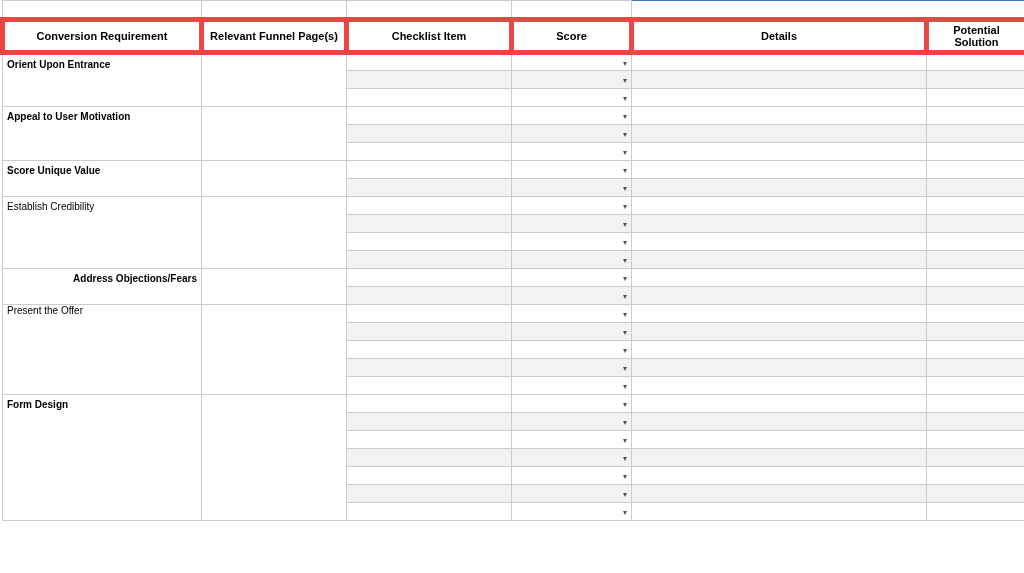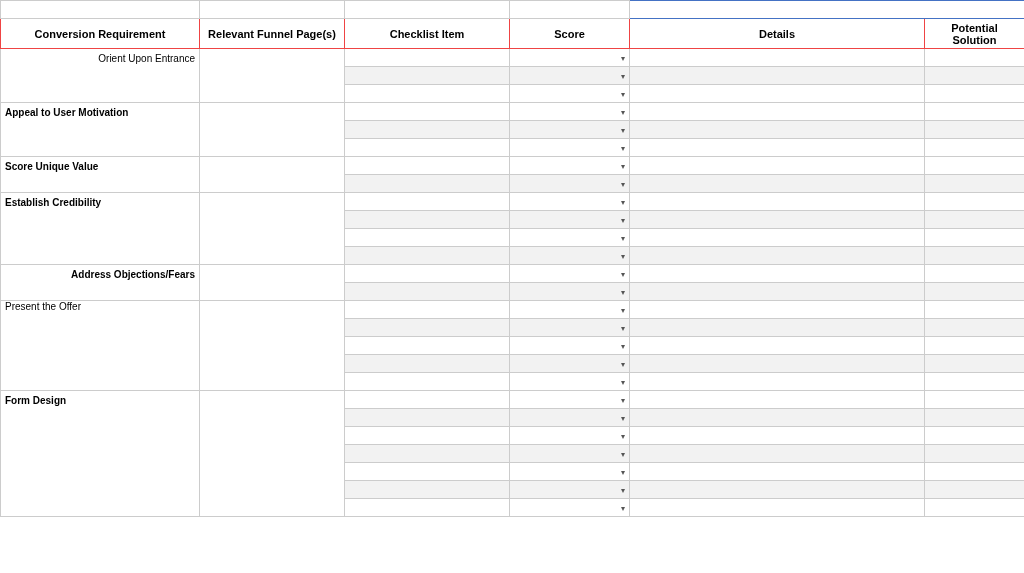--- a/index.html
+++ b/index.html
@@ -51,21 +51,21 @@
       font-weight: bold;
       font-size: 11px;
       border: 1px solid #4472C4 !important;
       text-align: left;
       padding: 2px 6px;
     }
     .header-row-labels th {
       background: #fff;
       font-weight: bold;
       font-size: 11px;
-      border: 1px solid #ef4444;
+      border: 5px solid #ef4444;
       height: 30px;
       vertical-align: middle;
     }
     .category-cell {
       font-weight: bold;
       vertical-align: top;
       padding-top: 4px;
       border: 1px solid #ccc;
     }
     .data-row td {
@@ -115,21 +115,21 @@
         <th>Conversion Requirement</th>
         <th>Relevant Funnel Page(s)</th>
         <th>Checklist Item</th>
         <th>Score</th>
         <th>Details</th>
         <th>Potential Solution</th>
       </tr>
     </thead>
     <tbody id="table-body">
     <tr class="data-row">
-          <td class="category-cell" rowspan="3" style="font-weight: normal; vertical-align: top; padding-top: 4px; text-align: right;">Orient Upon Entrance</td>
+          <td class="category-cell" rowspan="3" style="font-weight: bold; vertical-align: top; padding-top: 4px;">Orient Upon Entrance</td>
           <td rowspan="3"></td>
           <td></td>
           <td class="score-cell">
             <span class="dropdown-arrow">▾</span>
           </td>
           <td></td>
           <td></td>
         </tr>
         <tr class="data-row alt">
           <td></td>
@@ -185,21 +185,21 @@
         </tr>
         <tr class="data-row alt">
           <td></td>
           <td class="score-cell">
             <span class="dropdown-arrow">▾</span>
           </td>
           <td></td>
           <td></td>
         </tr>
         <tr class="data-row">
-          <td class="category-cell" rowspan="4" style="font-weight: bold; vertical-align: top; padding-top: 4px;">Establish Credibility</td>
+          <td class="category-cell" rowspan="4" style="font-weight: normal; vertical-align: top; padding-top: 4px;">Establish Credibility</td>
           <td rowspan="4"></td>
           <td></td>
           <td class="score-cell">
             <span class="dropdown-arrow">▾</span>
           </td>
           <td></td>
           <td></td>
         </tr>
         <tr class="data-row alt">
           <td></td>

